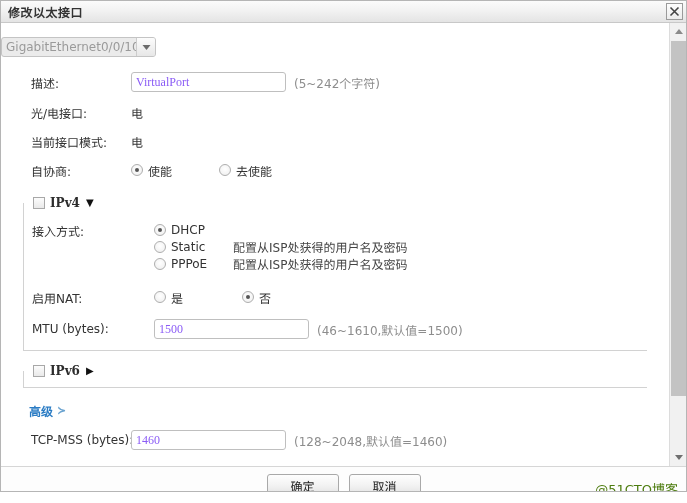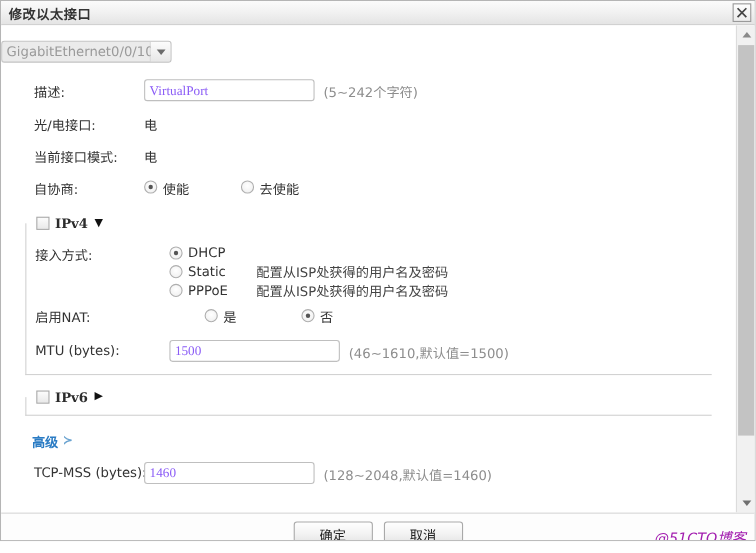--- a/index.html
+++ b/index.html
@@ -333,23 +333,22 @@
     font-size: 12px;
     color: #222222;
     cursor: pointer;
     padding: 0 14px;
   }
   .watermark {
     position: absolute;
     right: 8px;
     bottom: 5px;
     font-size: 13px;
-    color: #a21caf;
-    white-space: nowrap;
-    font-style: italic;
+    color: #4d7c0f;
+    white-space: nowrap;
   }
 </style>
 </head>
 <body>
 
 <div class="dialog">
 
   <div class="titlebar">
     <span class="titlebar-title">修改以太接口</span>
     <div class="close-btn">
@@ -440,21 +439,21 @@
                 <span class="rl-desc">配置从ISP处获得的用户名及密码</span>
               </div>
               <div class="radio-line">
                 <span class="radio-dot"></span>
                 <span class="rl-name">PPPoE</span>
                 <span class="rl-desc">配置从ISP处获得的用户名及密码</span>
               </div>
             </div>
           </div>
 
-          <div class="row" style="margin-top:4px;gap:32px;">
+          <div class="row" style="margin-top:14px;">
             <div class="label" style="padding-left:8px;">启用NAT:</div>
             <div class="field radio-group">
               <span class="radio-item" style="width:88px;">
                 <span class="radio-dot"></span>
                 <span class="radio-label">是</span>
               </span>
               <span class="radio-item">
                 <span class="radio-dot on"></span>
                 <span class="radio-label">否</span>
               </span>

